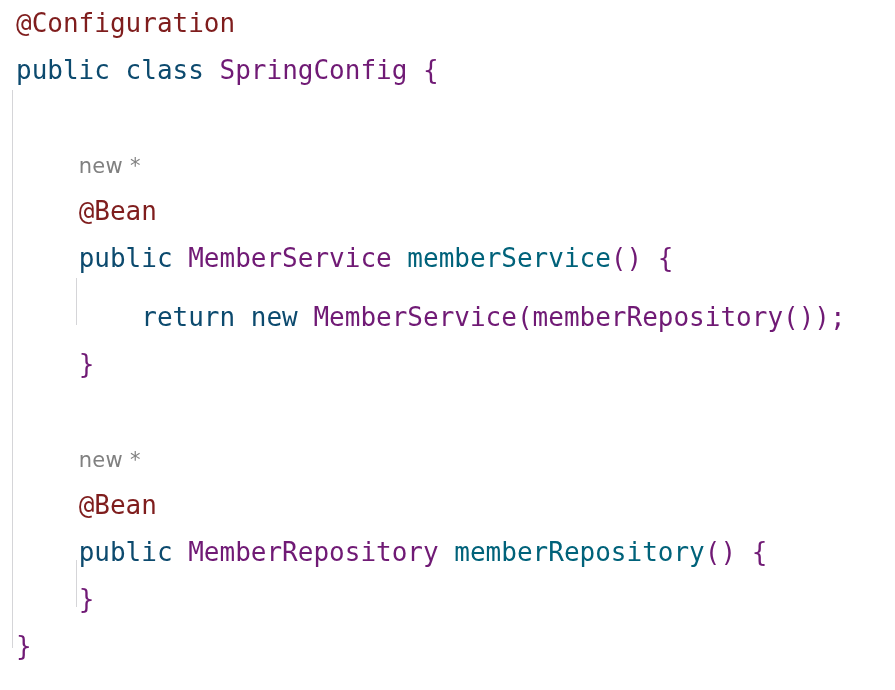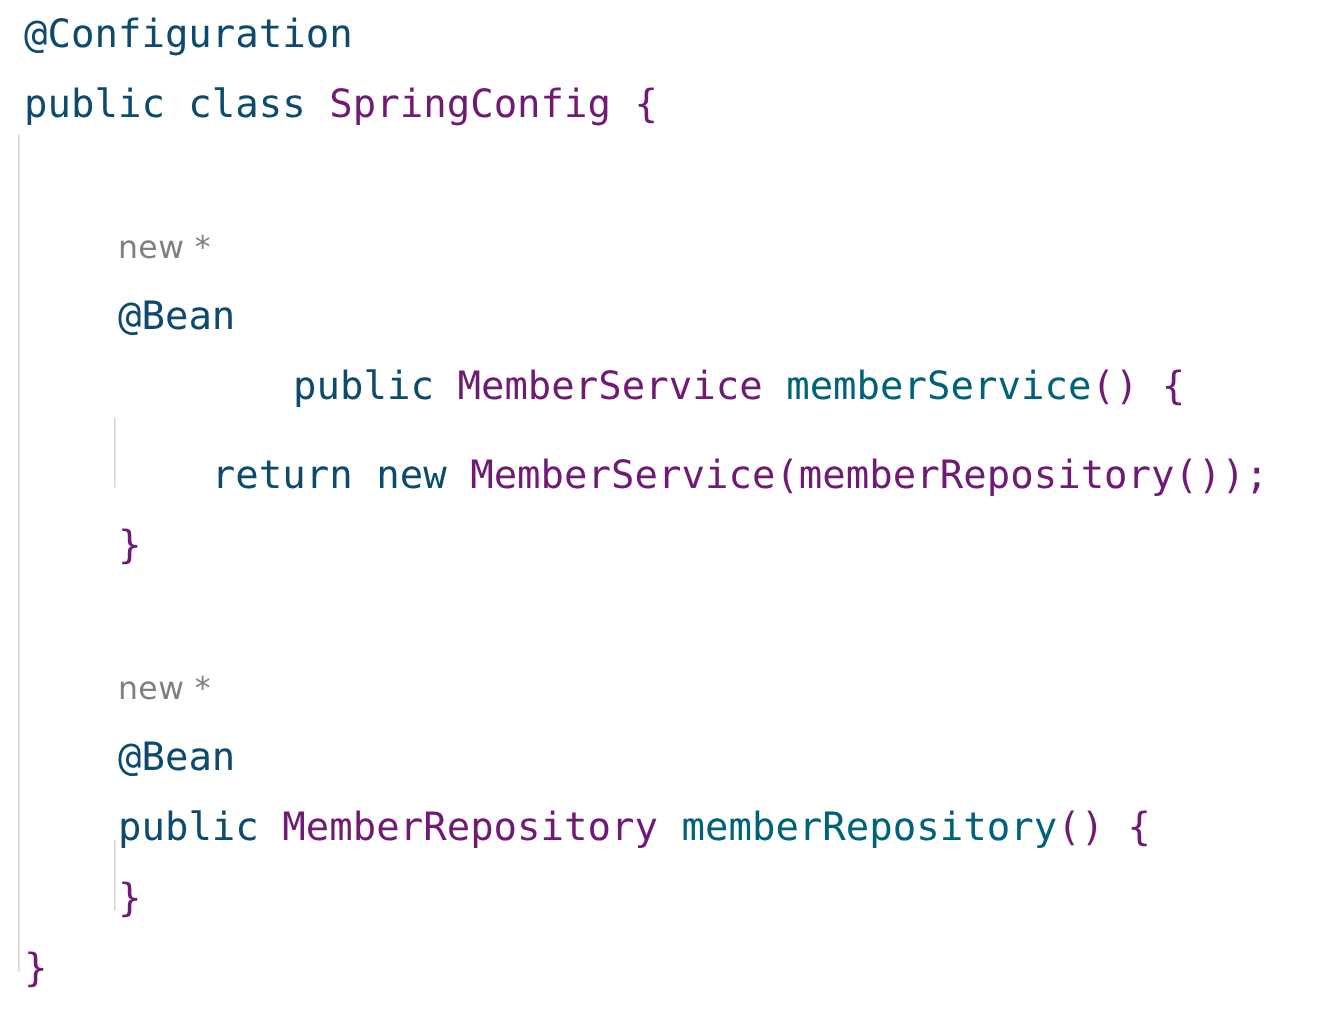--- a/index.html
+++ b/index.html
@@ -44,21 +44,21 @@
     line-height: 47px;
     font-size: 26px;
     white-space: pre;
     color: #080808;
     letter-spacing: 0;
   }
 
   .code-line .seg { white-space: pre; }
 
   
-  .tok-annotation { color: #0c4a6e; text-align: right; }
+  .tok-annotation { color: #7f1d1d; text-align: right; }
   .tok-keyword    { color: #0c4a6e; }
   .tok-method     { color: #00627a; }
   .tok-plain      { color: #701a75; }
 
   
   .inlay-hint {
     font-family: "DejaVu Sans", "Liberation Sans", sans-serif;
     font-size: 21px;
     color: #808080;
     letter-spacing: 0.3px;
@@ -72,21 +72,21 @@
       <div class="indent-guide" style="left: 12px; top: 90px; height: 558px;"></div>
       <div class="indent-guide" style="left: 76px; top: 278px; height: 47px;"></div>
       <div class="indent-guide" style="left: 76px; top: 560px; height: 47px;"></div>
     </div>
   <div class="code-lines" id="code-lines">
       <div class="code-line" style="padding-left: 16px;"><span class="seg tok-annotation">@Configuration</span></div>
       <div class="code-line" style="padding-left: 16px;"><span class="seg tok-keyword">public</span><span class="seg tok-plain"> </span><span class="seg tok-keyword">class</span><span class="seg tok-plain"> SpringConfig {</span></div>
       <div class="code-line" style="padding-left: 16px;">&nbsp;</div>
       <div class="code-line" style="padding-left: 16px;"><span class="seg tok-plain">    </span><span class="seg inlay-hint">new *</span></div>
       <div class="code-line" style="padding-left: 16px;"><span class="seg tok-plain">    </span><span class="seg tok-annotation">@Bean</span></div>
-      <div class="code-line" style="padding-left: 28px; text-align: center;"><span class="seg tok-plain">    </span><span class="seg tok-keyword">public</span><span class="seg tok-plain"> MemberService </span><span class="seg tok-method">memberService</span><span class="seg tok-plain">() {</span></div>
+      <div class="code-line" style="padding-left: 16px;"><span class="seg tok-plain">    </span><span class="seg tok-keyword">public</span><span class="seg tok-plain"> MemberService </span><span class="seg tok-method">memberService</span><span class="seg tok-plain">() {</span></div>
       <div class="code-line" style="padding-left: 16px; margin-top: 12px;"><span class="seg tok-plain">        </span><span class="seg tok-keyword">return</span><span class="seg tok-plain"> </span><span class="seg tok-keyword">new</span><span class="seg tok-plain"> MemberService(memberRepository());</span></div>
       <div class="code-line" style="padding-left: 16px;"><span class="seg tok-plain">    </span><span class="seg tok-plain">}</span></div>
       <div class="code-line" style="padding-left: 16px;">&nbsp;</div>
       <div class="code-line" style="padding-left: 16px;"><span class="seg tok-plain">    </span><span class="seg inlay-hint">new *</span></div>
       <div class="code-line" style="padding-left: 16px;"><span class="seg tok-plain">    </span><span class="seg tok-annotation">@Bean</span></div>
       <div class="code-line" style="padding-left: 16px;"><span class="seg tok-plain">    </span><span class="seg tok-keyword">public</span><span class="seg tok-plain"> MemberRepository </span><span class="seg tok-method">memberRepository</span><span class="seg tok-plain">() {</span></div>
       <div class="code-line" style="padding-left: 16px;"><span class="seg tok-plain">    </span><span class="seg tok-plain">}</span></div>
       <div class="code-line" style="padding-left: 16px;"><span class="seg tok-plain">}</span></div>
     </div>
 </div>

